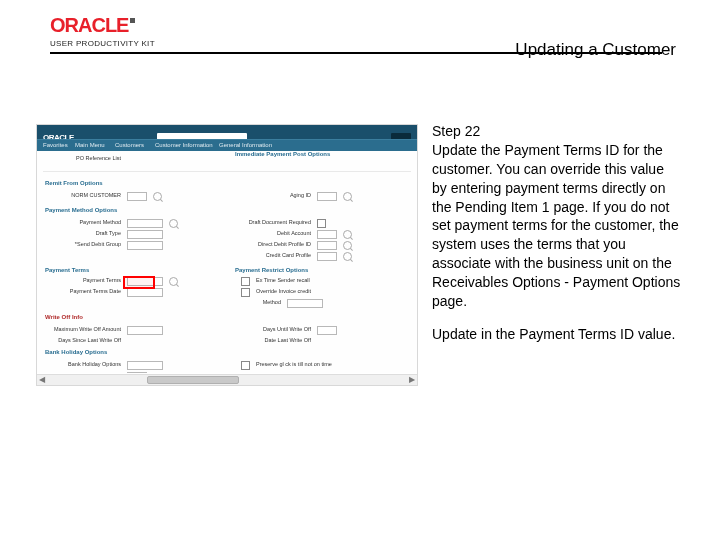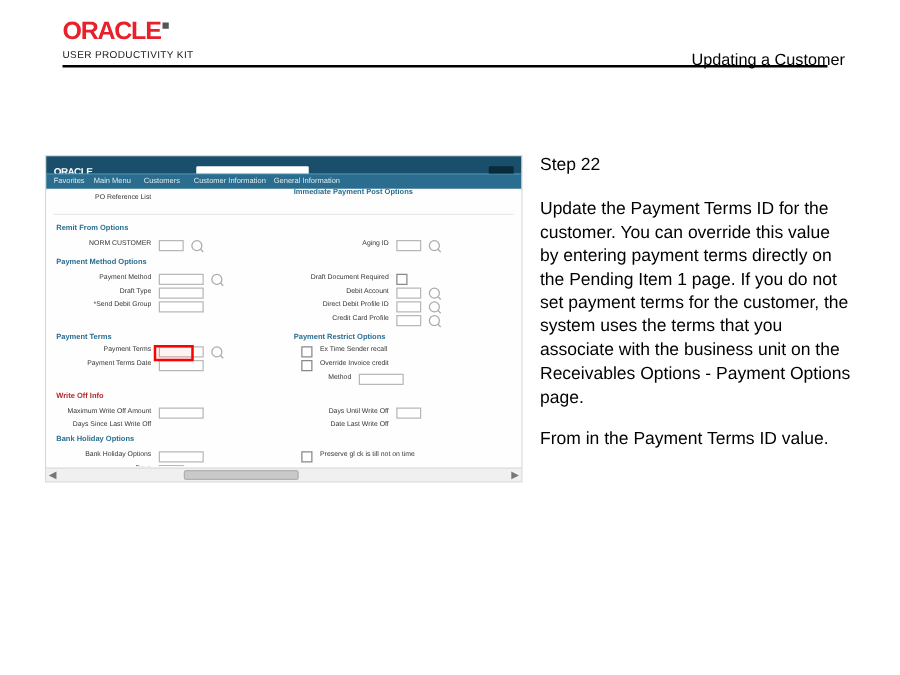--- a/index.html
+++ b/index.html
@@ -3,21 +3,21 @@
 <meta charset="utf-8">
 <style>
   html,body{margin:0;padding:0;width:720px;height:540px;font-family:Arial,Helvetica,sans-serif;background:#fff;color:#000}
   .page{position:relative;width:712px;height:540px}
   .header{position:absolute;top:16px;left:0;right:0;height:52px}
   .logo-block{position:absolute;left:50px;top:0}
   .logo-oracle{font-family:Arial,sans-serif;font-weight:bold;letter-spacing:-1px;color:#e8202a;font-size:20px;line-height:18px}
   .logo-dot{display:inline-block;width:5px;height:5px;background:#555;margin-left:2px;vertical-align:top;margin-top:2px}
   .logo-upk{display:block;font-size:8px;letter-spacing:0.3px;color:#222;margin-top:3px}
   .hr{position:absolute;left:50px;right:50px;top:36px;height:2px;background:#000}
-  .title{position:absolute;right:36px;top:24px;font-size:13px}
+  .title{position:absolute;right:36px;top:24px;font-size:17px}
   .content-img{position:absolute;left:36px;top:124px;width:380px;height:260px;border:1px solid #d8d8d8;box-shadow:0 0 0 0 #fff}
   .ci-topbar{height:14px;background:#1a4f6b;position:relative}
   .ci-menubar{height:12px;background:#2b6d8e;border-top:1px solid #3b7e9e;position:relative}
   .ci-menubar span{color:#dfeaf0;font-size:6px;position:absolute;top:2px}
   .ci-oracle{position:absolute;left:6px;top:8px;color:#fff;font-size:8px;font-weight:bold;letter-spacing:-0.5px}
   .ci-home{position:absolute;right:6px;top:8px;width:20px;height:8px;background:#0a2b3b;border-radius:1px}
   .ci-search{position:absolute;left:120px;top:8px;width:90px;height:8px;background:#fff;border-radius:1px}
   .ci-body{position:absolute;top:26px;left:0;right:0;bottom:12px;background:#fefefe;overflow:hidden}
   .ci-row{height:1px;background:#e9e9e9;margin:8px 6px}
   .ci-hdr{color:#2a6e91;font-size:6px;font-weight:bold;margin:4px 8px}
@@ -27,21 +27,21 @@
   .ci-ctl.sm{width:18px}
   .ci-look{width:7px;height:7px;border:1px solid #aaa;border-radius:50%;position:relative}
   .ci-look::after{content:'';position:absolute;width:3px;height:1px;background:#aaa;right:-2px;bottom:-1px;transform:rotate(45deg)}
   .ci-cols{display:flex}
   .ci-col{flex:1}
   .ci-highlight{position:absolute;border:2px solid #ff0000;background:rgba(255,0,0,0.05);width:28px;height:9px}
   .ci-scrollbar-h{position:absolute;bottom:0;left:0;right:0;height:10px;background:#f0f0f0;border-top:1px solid #ddd}
   .ci-scrollbar-h .thumb{position:absolute;left:110px;width:90px;top:1px;bottom:1px;background:#c9c9c9;border:1px solid #b0b0b0;border-radius:2px}
   .ci-scrollbar-h .arrow{position:absolute;top:0;width:10px;height:10px;color:#777;font-size:8px;text-align:center;line-height:10px}
   .panel{position:absolute;left:432px;top:122px;width:250px;font-size:14px;line-height:1.35}
-  .step{margin-bottom:16px}
+  .step{}
   .para{margin-bottom:14px}
   .bold{font-weight:normal}
   .ci-checkbox{display:inline-block;width:7px;height:7px;border:1px solid #888;background:#fff;vertical-align:middle}
 </style>
 </head>
 <body>
 
 <div class="page">
 
   <div class="header">
@@ -219,17 +219,17 @@
       <span class="arrow" style="right:0">▶</span>
     </div>
   </div>
 
   <div class="panel">
     <div class="step">Step 22</div>
     <div class="para">
       <span>Update the </span><span class="bold">Payment Terms ID</span><span> for the customer. You can override this value by entering payment terms directly on the </span><span class="bold">Pending Item 1</span><span> page. If you do not set payment terms for the customer, the system uses the terms that you associate with the business unit on the </span><span class="bold">Receivables Options - Payment Options</span><span> page.</span>
     </div>
     <div class="para">
-      <span>From in the </span><span class="bold">Payment Terms ID</span><span> value.</span>
+      <span>Update in the </span><span class="bold">Payment Terms ID</span><span> value.</span>
     </div>
   </div>
 
 </div>
 
 </body></html>

